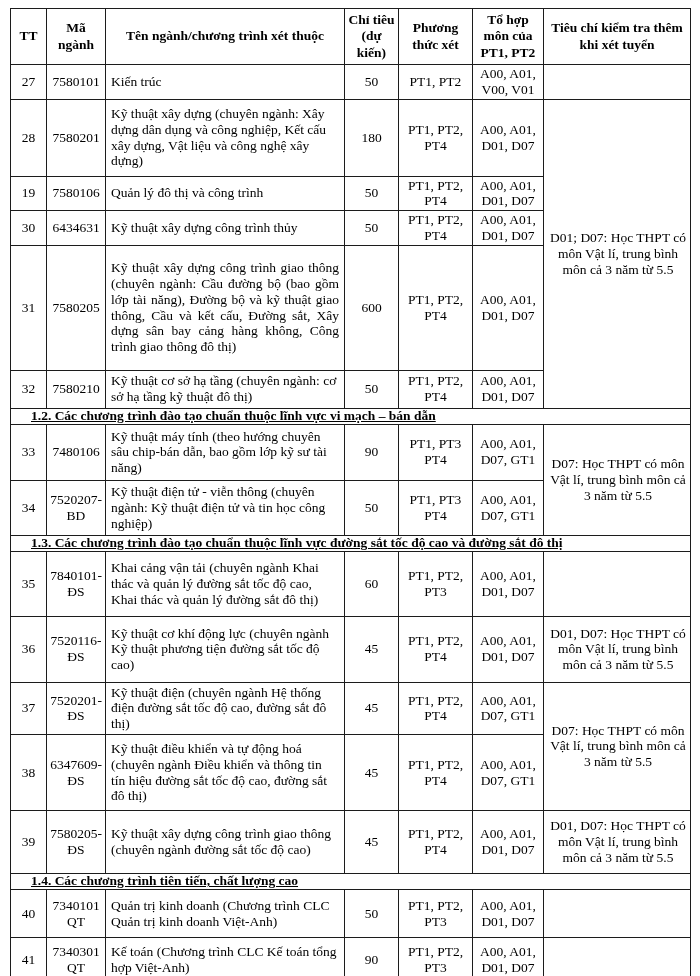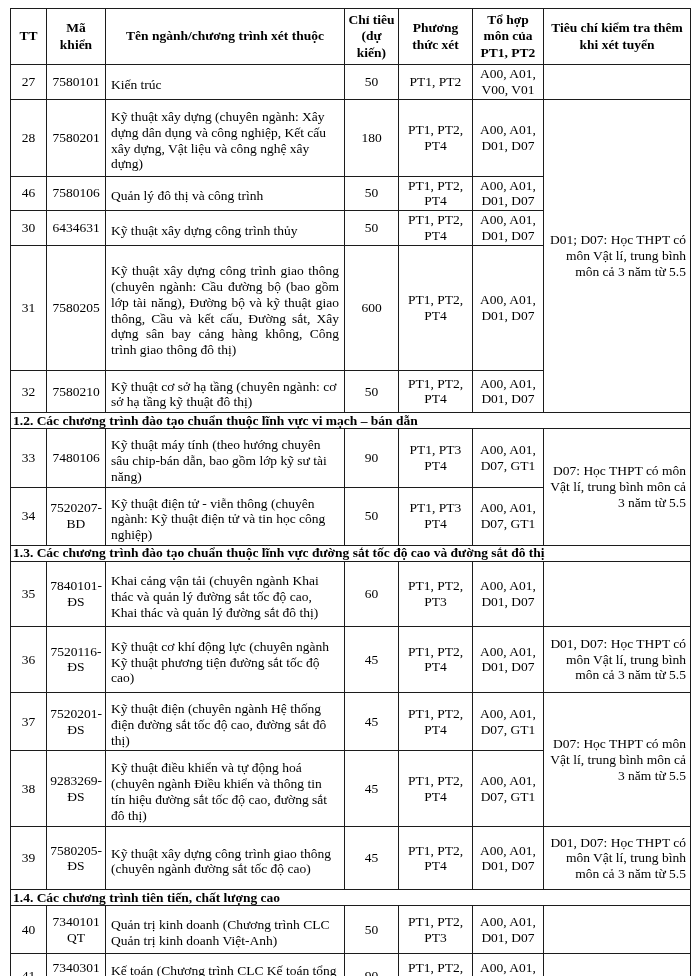--- a/index.html
+++ b/index.html
@@ -3,45 +3,45 @@
 <meta charset="utf-8">
 <style>
   html,body{margin:0;padding:0;background:#ffffff;}
   body{width:700px;height:976px;font-family:"Liberation Serif", serif;color:#000;}
   .wrap{padding:8px 10px 0 10px;}
   table{border-collapse:collapse;width:680px;table-layout:fixed;}
   td,th{border:1.5px solid #1c1c1c;padding:1px 3px;vertical-align:middle;
         font-size:13.5px;line-height:1.17;overflow:hidden;}
   th{font-weight:bold;text-align:center;line-height:1.2;}
   .num{text-align:center;}
-  .name-cell{text-align:left;padding:8px 5px 2px 5px;}
+  .name-cell{text-align:left;padding:2px 5px 2px 5px;}
   .justify{text-align:justify;}
   .it{}
-  .criteria-cell{text-align:right;padding:2px 4px 2px 6px;}
-  .section-cell{font-weight:bold;text-align:left;font-size:13.5px;line-height:1.05;padding:0 2px;}
+  .criteria-cell{text-align:center;padding:2px 4px 2px 6px;}
+  .section-cell{font-weight:bold;text-align:left;font-size:13.5px;line-height:1.05;padding:0 20px;text-decoration:underline;}
 </style>
 </head>
 <body>
 
 <div class="wrap">
 <table>
   <colgroup>
     <col style="width:36px">
         <col style="width:59px">
         <col style="width:239px">
     <col style="width:54px">
         <col style="width:74px">
         <col style="width:71px">
         <col style="width:147px">
   </colgroup>
 
   <tbody>
         <tr style="height:56px">
     <th>TT</th>
-    <th>Mã khiển</th>
+    <th>Mã ngành</th>
     <th>Tên ngành/chương trình xét thuộc</th>
     <th>Chỉ tiêu (dự kiến)</th>
     <th>Phương thức xét</th>
     <th>Tổ hợp môn của PT1, PT2</th>
     <th>Tiêu chí kiểm tra thêm khi xét tuyển</th>
   </tr>
 
   <tr style="height:29px">
     <td class="num">27</td>
     <td class="num">7580101</td>
@@ -56,21 +56,21 @@
     <td class="num">28</td>
     <td class="num">7580201</td>
     <td class="name-cell"><span>Kỹ thuật xây dựng </span><span class="it">(chuyên ngành: Xây dựng dân dụng và công nghiệp, Kết cấu xây dựng, Vật liệu và công nghệ xây dựng)</span></td>
     <td class="num">180</td>
     <td class="num">PT1, PT2, PT4</td>
     <td class="num">A00, A01, D01, D07</td>
     <td class="criteria-cell" rowspan="5">D01; D07: Học THPT có môn Vật lí, trung bình môn cả 3 năm từ 5.5</td>
   </tr>
 
   <tr style="height:28px">
-    <td class="num">46</td>
+    <td class="num">19</td>
     <td class="num">7580106</td>
     <td class="name-cell"><span>Quản lý đô thị và công trình</span></td>
     <td class="num">50</td>
     <td class="num">PT1, PT2, PT4</td>
     <td class="num">A00, A01, D01, D07</td>
   </tr>
 
   <tr style="height:28px">
     <td class="num">30</td>
     <td class="num">6434631</td>
@@ -150,21 +150,21 @@
     <td class="num">7520201-ĐS</td>
     <td class="name-cell"><span>Kỹ thuật điện </span><span class="it">(chuyên ngành Hệ thống điện đường sắt tốc độ cao, đường sắt đô thị)</span></td>
     <td class="num">45</td>
     <td class="num">PT1, PT2, PT4</td>
     <td class="num">A00, A01, D07, GT1</td>
     <td class="criteria-cell" rowspan="2">D07: Học THPT có môn Vật lí, trung bình môn cả 3 năm từ 5.5</td>
   </tr>
 
   <tr style="height:76px">
     <td class="num">38</td>
-    <td class="num">9283269-ĐS</td>
+    <td class="num">6347609-ĐS</td>
     <td class="name-cell"><span>Kỹ thuật điều khiển và tự động hoá </span><span class="it">(chuyên ngành Điều khiển và thông tin tín hiệu đường sắt tốc độ cao, đường sắt đô thị)</span></td>
     <td class="num">45</td>
     <td class="num">PT1, PT2, PT4</td>
     <td class="num">A00, A01, D07, GT1</td>
   </tr>
 
   <tr style="height:63px">
     <td class="num">39</td>
     <td class="num">7580205-ĐS</td>
     <td class="name-cell"><span>Kỹ thuật xây dựng công trình giao thông </span><span class="it">(chuyên ngành đường sắt tốc độ cao)</span></td>

